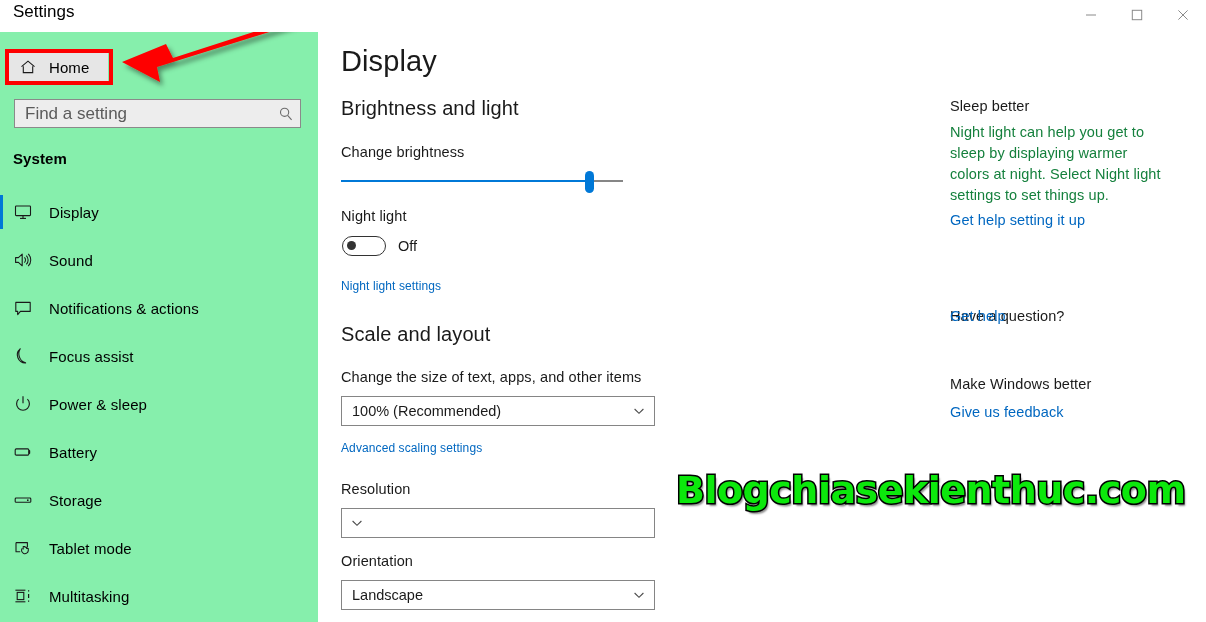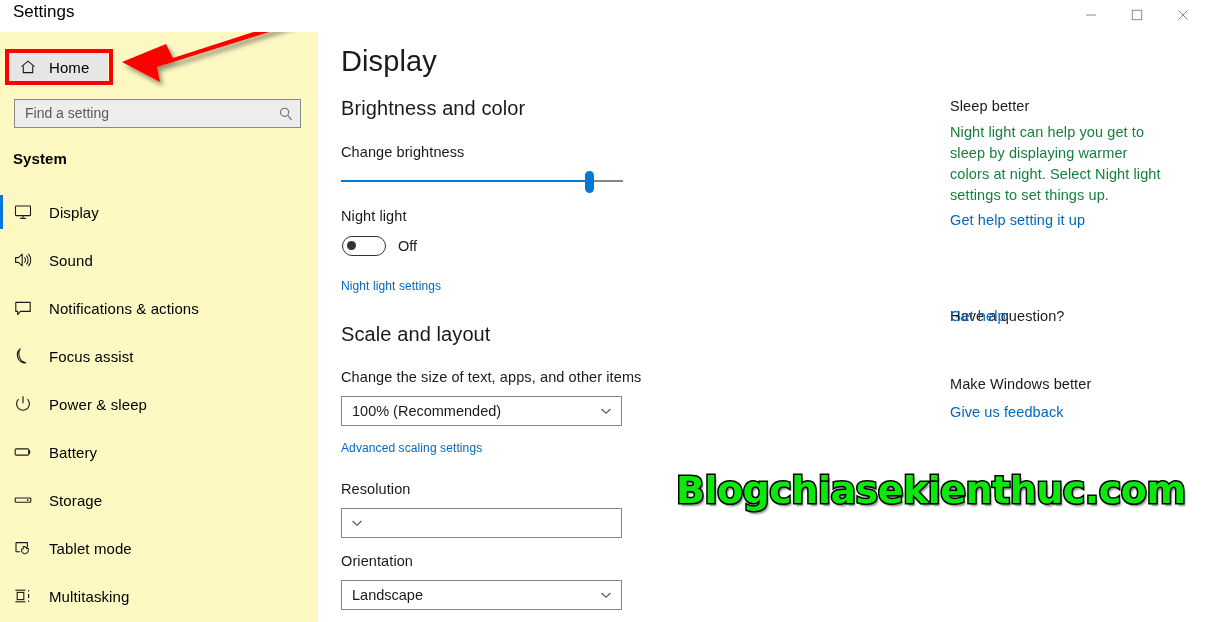--- a/index.html
+++ b/index.html
@@ -37,21 +37,21 @@
   }
   .winbtn svg { display: block; }
   #btn-min  { right: 92px; }
   #btn-max  { right: 46px; }
   #btn-close{ right: 0px; }
 
   
   #sidebar {
     position: absolute; left: 0; top: 0;
     width: 318px; height: 622px;
-    background: #fef9c3;
+    background: #86efac;
     z-index: 10;
   }
   #home-item {
     position: absolute; left: 9px; top: 53px;
     width: 99px; height: 28px;
     display: flex; align-items: center;
     background: #e6e6e6;
   }
   #home-icon { width: 26px; margin-left: 6px; display: flex; align-items: center; justify-content: center; }
   #home-label {
@@ -68,21 +68,21 @@
 
   #search-box {
     position: absolute; left: 14px; top: 99px;
     width: 287px; height: 29px;
     background: #ededed;
     border: 1px solid #8a8a8a;
     display: flex; align-items: center;
   }
   #search-input-text {
     flex: 1;
-    font-size: 14px; color: #5b5b5b;
+    font-size: 17px; color: #5b5b5b;
     padding-left: 10px;
     line-height: 27px;
   }
   #search-icon { width: 28px; display: flex; align-items: center; justify-content: center; }
 
   #section-title {
     position: absolute; left: 13px; top: 150px;
     font-size: 15px; font-weight: bold; color: #000000;
     letter-spacing: .1px;
   }
@@ -194,21 +194,21 @@
     position: absolute; left: 23px;
     font-size: 12px; color: #0067c0;
     letter-spacing: .1px;
     cursor: pointer;
   }
   #link-night-settings { top: 279px; }
   #link-advanced-scaling { top: 441px; }
 
   .combo {
     position: absolute; left: 23px;
-    width: 281px; height: 30px;
+    width: 314px; height: 30px;
     background: #ffffff;
     border: 1px solid #858585;
     display: flex; align-items: center;
   }
   .combo-value {
     flex: 1;
     font-size: 14.5px; color: #1a1a1a;
     padding-left: 10px;
     line-height: 28px;
   }
@@ -392,21 +392,21 @@
         <span class="nav-label">Multitasking</span>
       </div>
 
     </div>
   </div>
 
   <div id="main">
 
     <div id="page-heading">Display</div>
 
-    <div class="group-heading" id="grp-brightness">Brightness and color</div>
+    <div class="group-heading" id="grp-brightness">Brightness and light</div>
 
     <div class="field-label" id="lbl-change-brightness">Change brightness</div>
 
     <div id="brightness-slider">
       <div id="slider-track-bg"></div>
       <div id="slider-track-fill" style="width: 248.16px;"></div>
       <div id="slider-thumb" style="left: 243.66px;"></div>
     </div>
 
     <div class="field-label" id="lbl-night-light">Night light</div>

